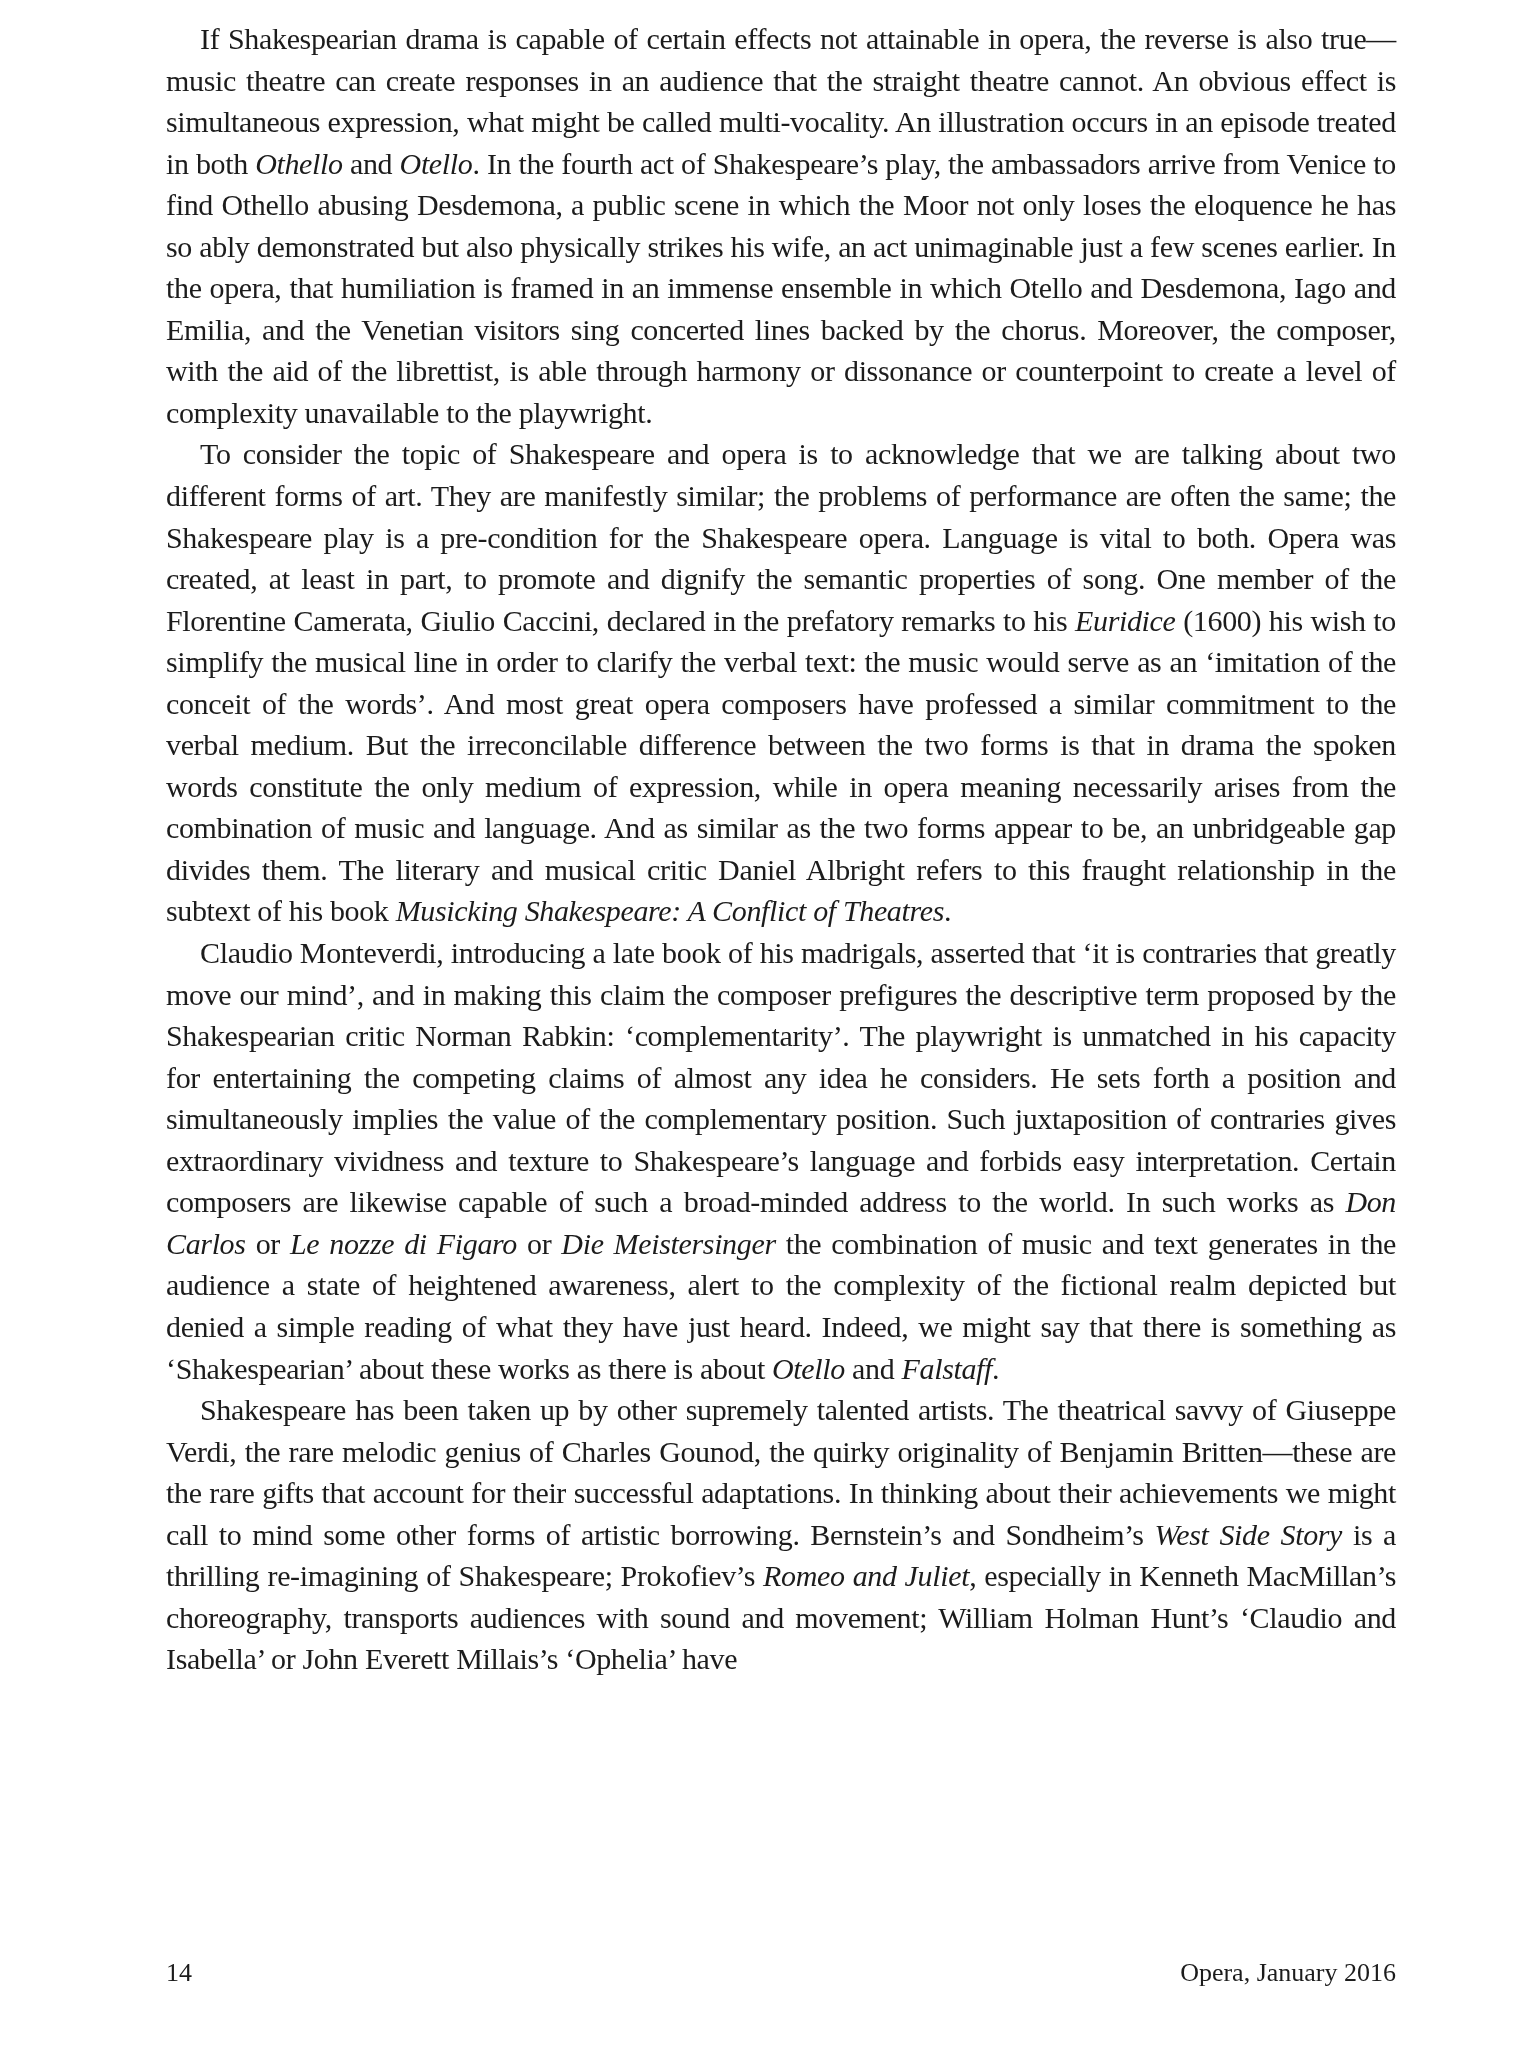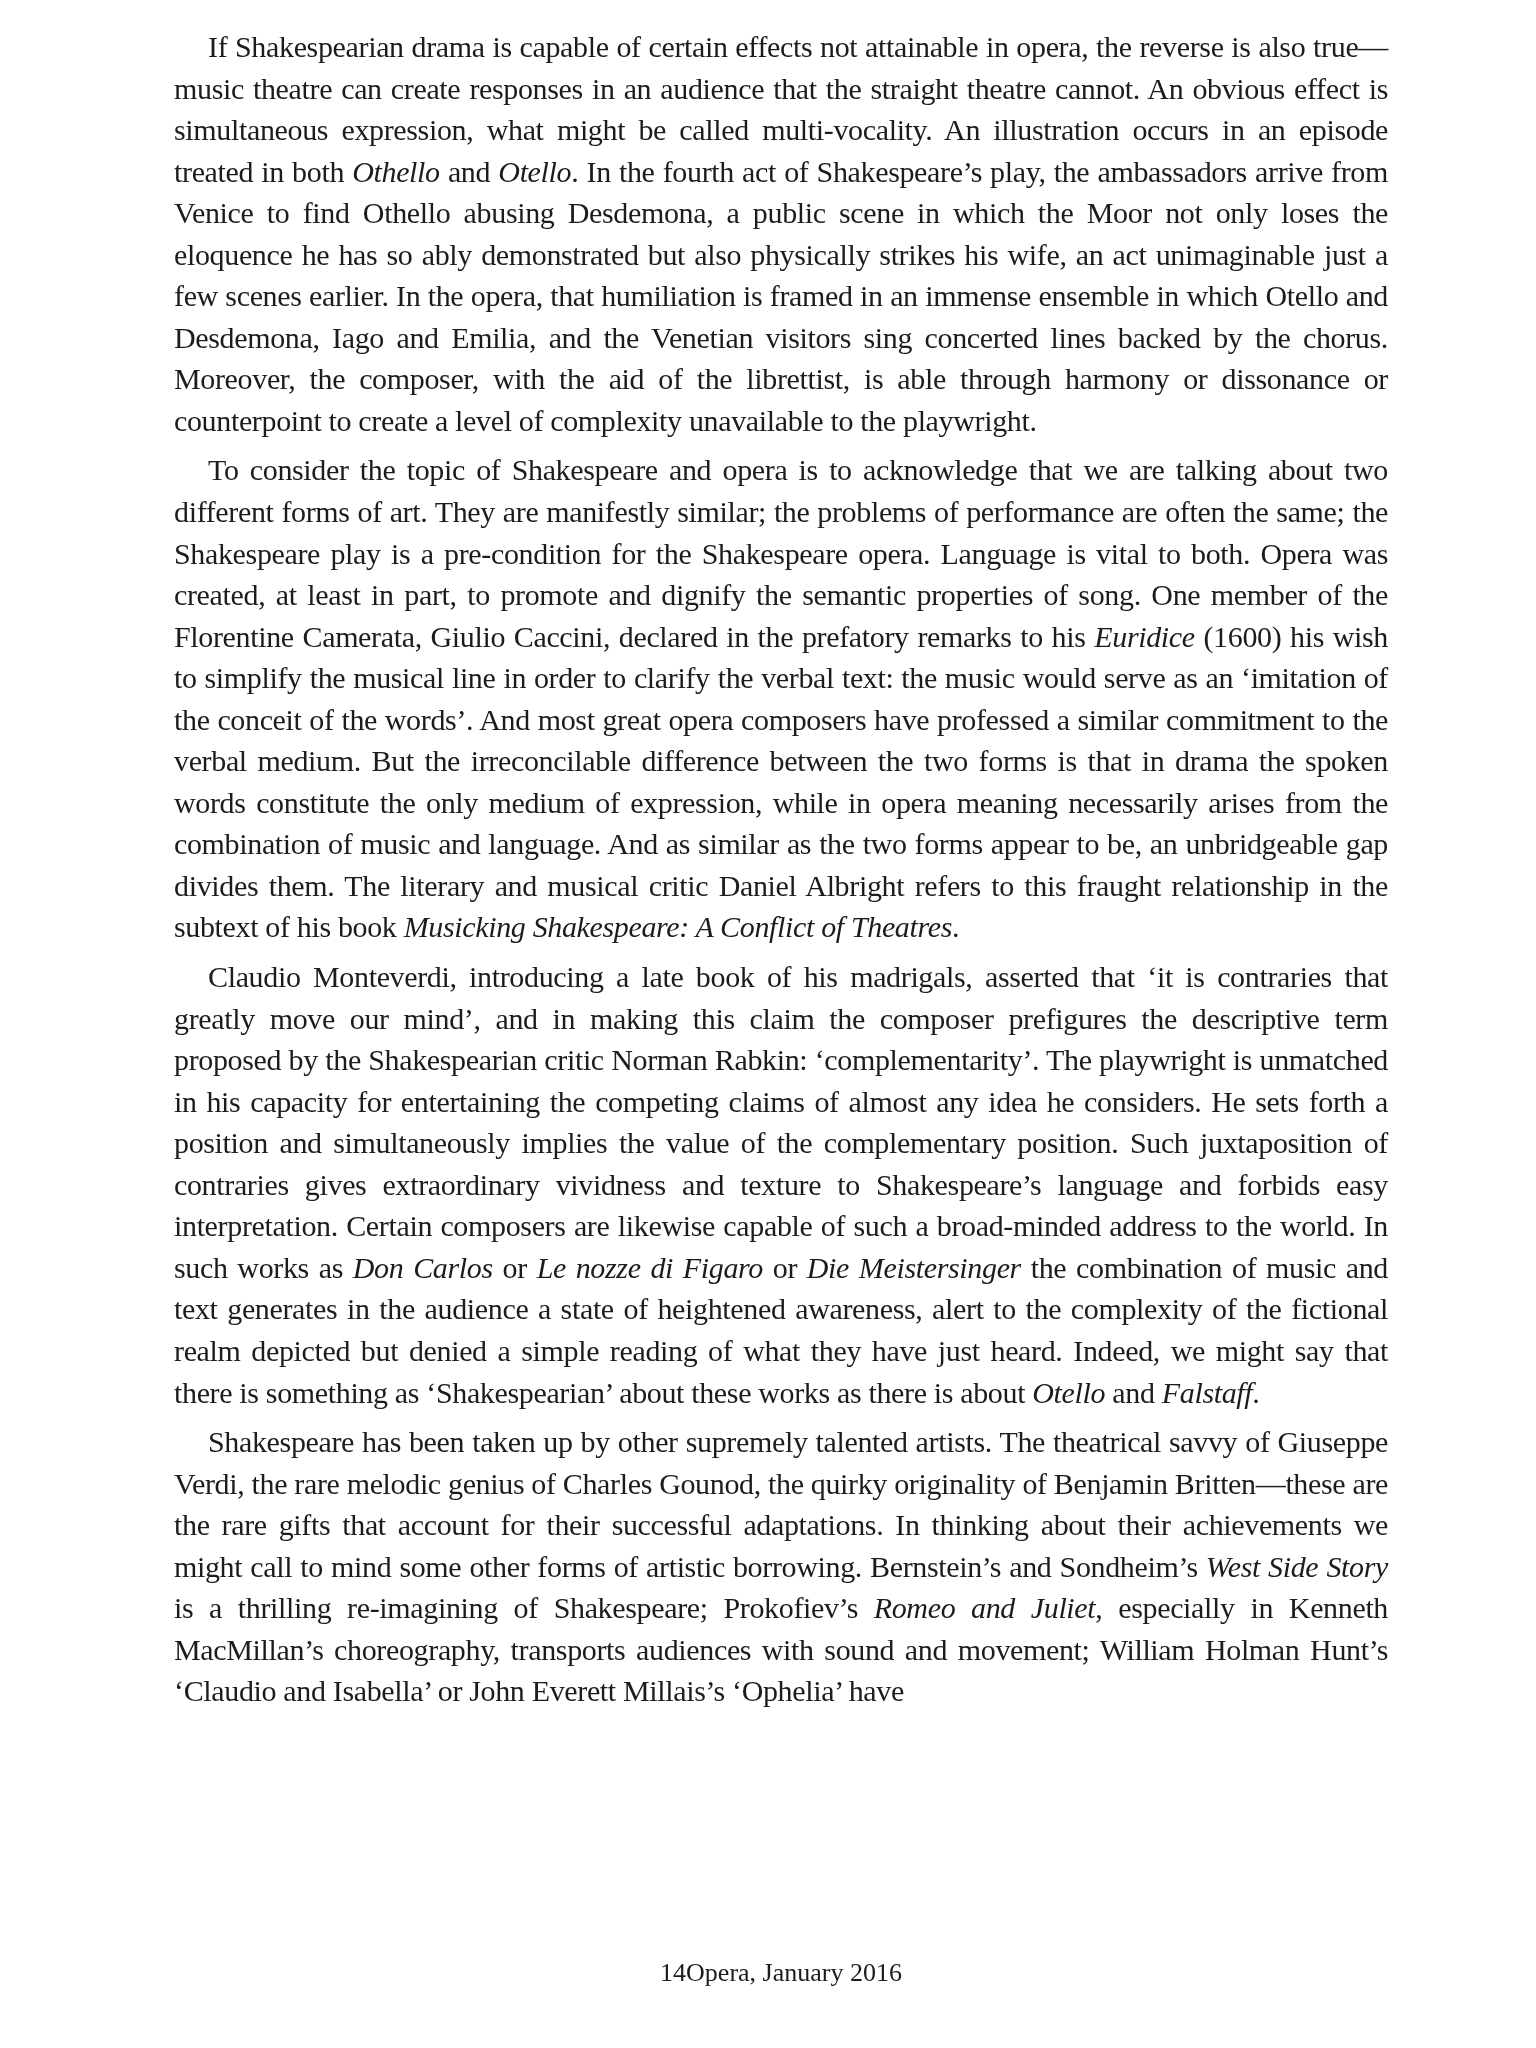--- a/index.html
+++ b/index.html
@@ -15,21 +15,21 @@
       color: #1c1c1c;
       font-family: "Liberation Serif", "DejaVu Serif", serif;
     }
     .page {
       position: absolute;
       left: 166px;
       top: 18px;
       width: 1230px;
     }
     .para {
-      margin: 8px;
+      margin: 0;
       font-size: 30px;
       line-height: 41.55px;
       text-align: justify;
       text-indent: 34px;
       letter-spacing: -0.35px;
       word-spacing: 0px;
       hyphens: none;
     }
     .para.first {
       text-indent: 34px;
@@ -38,21 +38,21 @@
       font-style: italic;
     }
     .footer {
       position: absolute;
       left: 166px;
       top: 1958px;
       width: 1230px;
       font-size: 26px;
       line-height: 30px;
       display: flex;
-      justify-content: center;
+      justify-content: space-between;
       color: #1c1c1c;
     }
     .footer .journal {
     }
   </style>
 </head>
 <body>
 
 <div class="page">
   <p class="para first"><span>If Shakespearian drama is capable of certain effects not attainable in opera, the reverse is also true—music theatre can create responses in an audience that the straight theatre cannot. An obvious effect is simultaneous expression, what might be called multi-vocality. An illustration occurs in an episode treated in both </span><i>Othello</i><span> and </span><i>Otello</i><span>. In the fourth act of Shakespeare’s play, the ambassadors arrive from Venice to find Othello abusing Desdemona, a public scene in which the Moor not only loses the eloquence he has so ably demonstrated but also physically strikes his wife, an act unimaginable just a few scenes earlier. In the opera, that humiliation is framed in an immense ensemble in which Otello and Desdemona, Iago and Emilia, and the Venetian visitors sing concerted lines backed by the chorus. Moreover, the composer, with the aid of the librettist, is able through harmony or dissonance or counterpoint to create a level of complexity unavailable to the playwright.</span></p>

